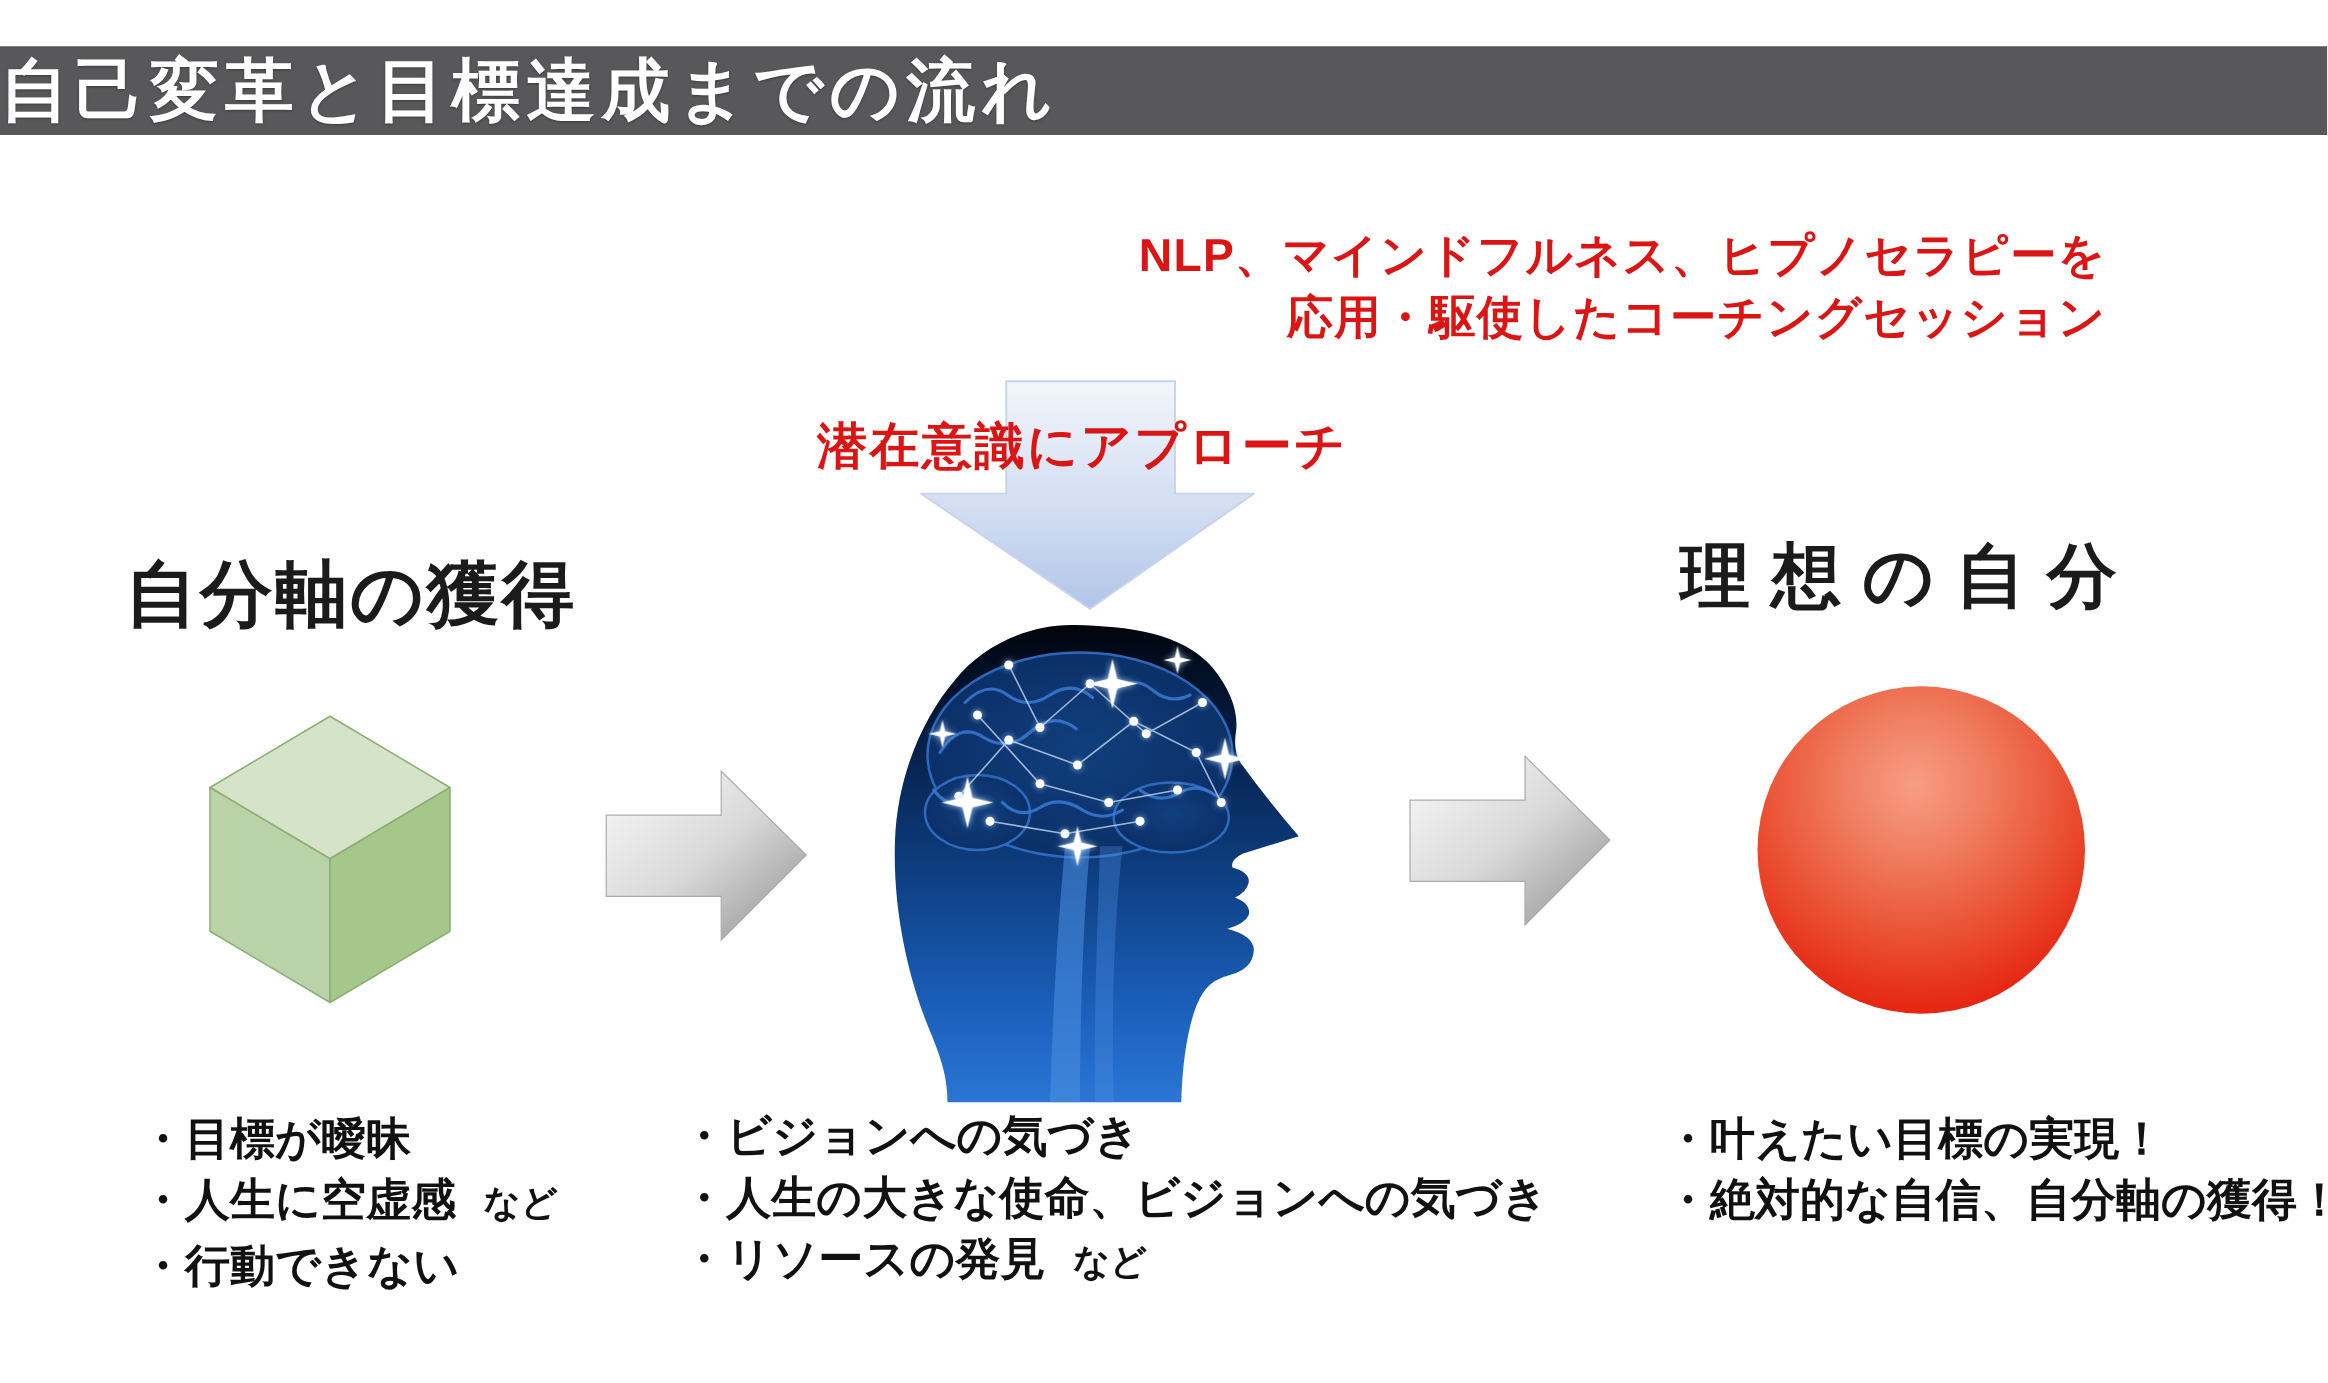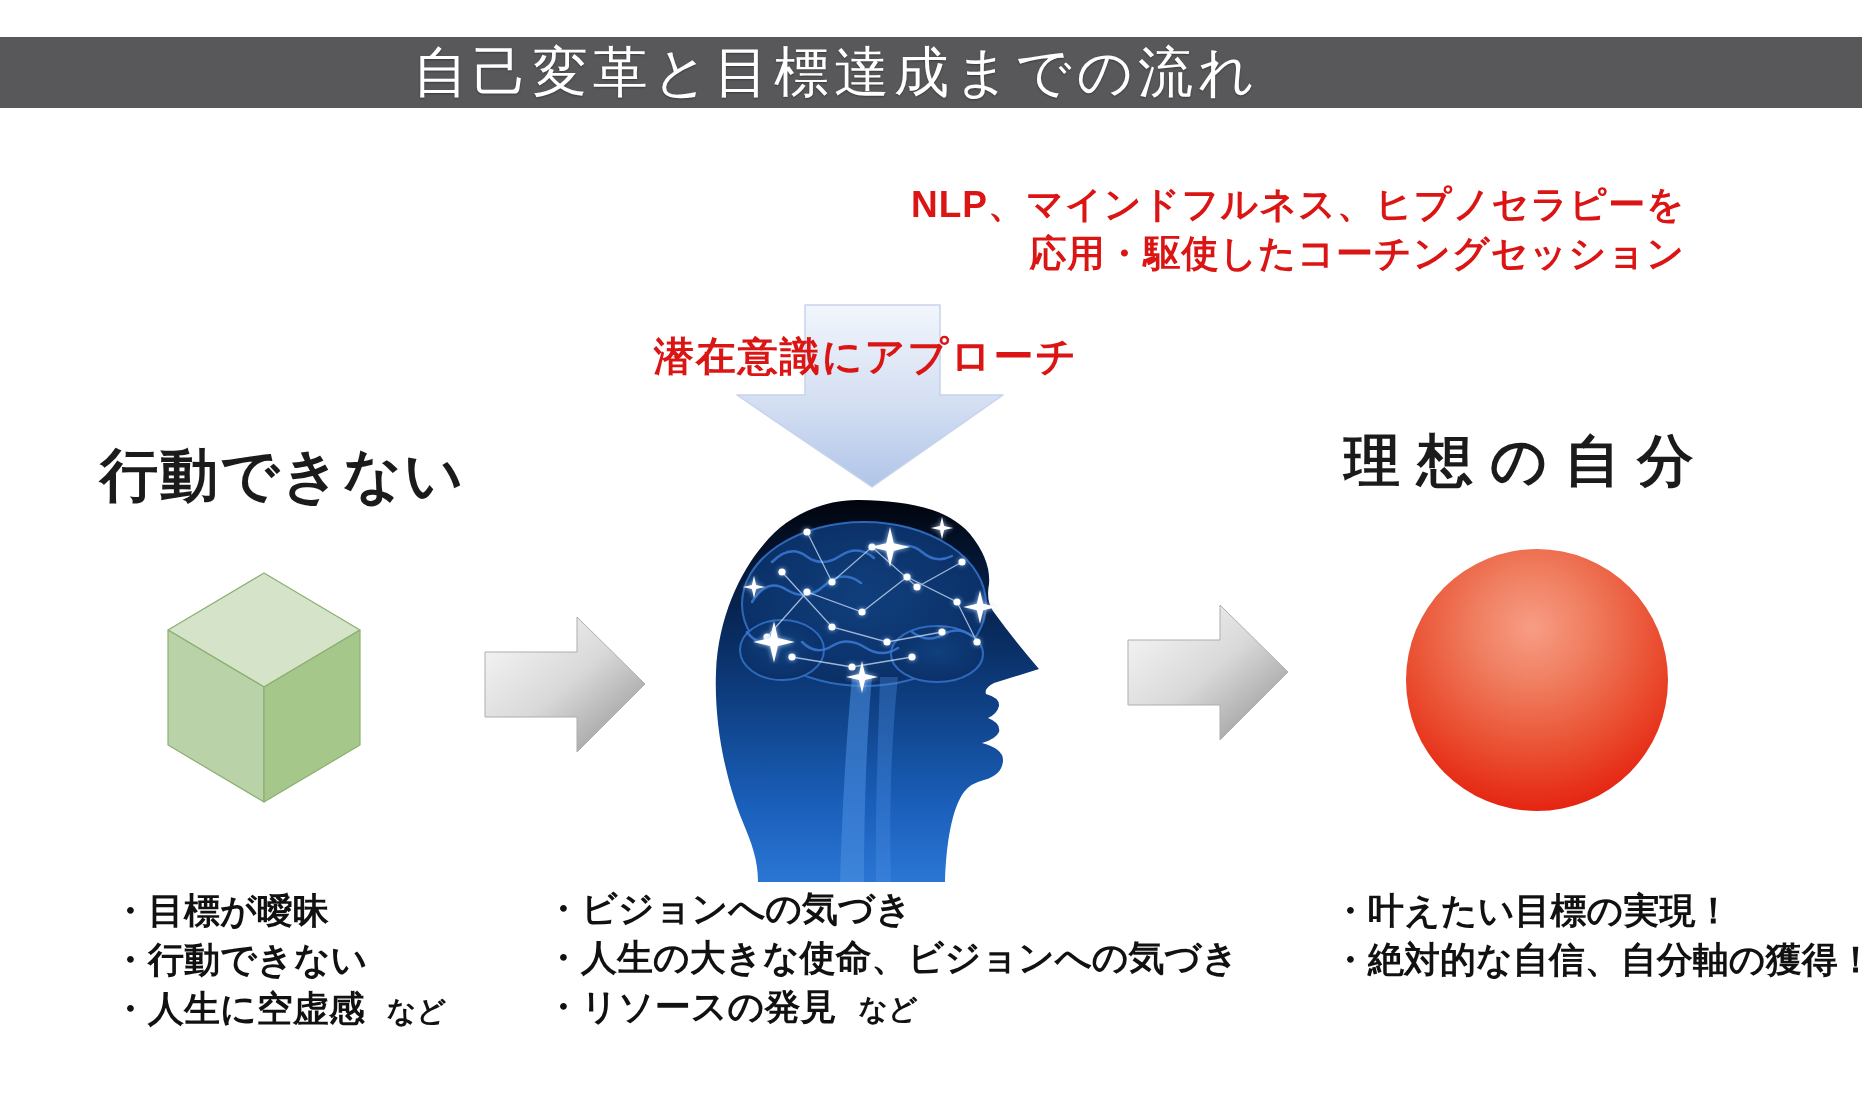--- a/index.html
+++ b/index.html
@@ -4,21 +4,21 @@
 <style>
   html,body{margin:0;padding:0;background:#ffffff;}
   .stage{
     position:relative;width:1862px;height:1106px;background:#ffffff;overflow:hidden;
     font-family:"Liberation Sans","DejaVu Sans",sans-serif;
   }
   
   .banner{position:absolute;left:0;top:37px;width:1862px;height:71px;background:#58585a;}
   .banner-title{
     position:absolute;left:0;right:0;top:0;height:71px;line-height:71px;
-    text-align:center;padding-right:190px;color:#ffffff;font-size:55px;font-weight:normal;letter-spacing:5px;
+    text-align:left;padding-right:190px;color:#ffffff;font-size:55px;font-weight:bold;letter-spacing:5px;
     text-shadow:0 1px 2px rgba(0,0,0,.35);white-space:nowrap;
   }
   
   .intervention{
     position:absolute;left:85px;top:180px;width:1600px;text-align:right;
     color:#db1414;font-size:37px;font-weight:bold;line-height:49px;letter-spacing:1px;white-space:nowrap;
   }
   
   .down-arrow{position:absolute;left:735px;top:303px;z-index:1;}
   .approach{
@@ -65,21 +65,21 @@
         <stop offset="0" stop-color="#f2f6fc"></stop>
         <stop offset="0.55" stop-color="#d3def2"></stop>
         <stop offset="1" stop-color="#b0c5e8"></stop>
       </linearGradient>
     </defs>
     <polygon points="70,2 205,2 205,92 268,92 137,184 2,92 70,92" fill="url(#blueArrowG)" stroke="#c6d3ec" stroke-width="1.5" stroke-linejoin="round"></polygon>
   </svg>
 
   <div class="approach">潜在意識にアプローチ</div>
 
-  <div class="heading current">行動できない</div>
+  <div class="heading current">自分軸の獲得</div>
   <div class="heading ideal">理想の自分</div>
 
   <svg class="cube" width="210" height="245" viewBox="0 0 210 245">
     <g stroke="#8caf72" stroke-width="1.2" stroke-linejoin="round">
       <polygon points="104,8 200,65 104,122 8,65" fill="#d5e3c9"></polygon>
       <polygon points="8,65 104,122 104,237 8,180" fill="#bad2a7"></polygon>
       <polygon points="200,65 104,122 104,237 200,180" fill="#a5c789"></polygon>
     </g>
   </svg>
 
@@ -203,22 +203,22 @@
         <stop offset="1" stop-color="#8e8e8e"></stop>
       </linearGradient>
     </defs>
     <polygon points="2,39 94,39 94,4 162,71 94,139 94,104 2,104" fill="url(#grayG2)" stroke="#adadad" stroke-width="1"></polygon>
   </svg>
 
   <div class="sphere"></div>
 
   <div class="blist left-list">
     <div class="bline">・目標が曖昧</div>
+    <div class="bline"><span>・人生に空虚感</span><span class="etc">など</span></div>
     <div class="bline">・行動できない</div>
-    <div class="bline"><span>・人生に空虚感</span><span class="etc">など</span></div>
   </div>
 
   <div class="blist center-list">
     <div class="bline">・ビジョンへの気づき</div>
     <div class="bline">・人生の大きな使命、ビジョンへの気づき</div>
     <div class="bline"><span>・リソースの発見</span><span class="etc">など</span></div>
   </div>
 
   <div class="blist right-list">
     <div class="bline">・叶えたい目標の実現！</div>

